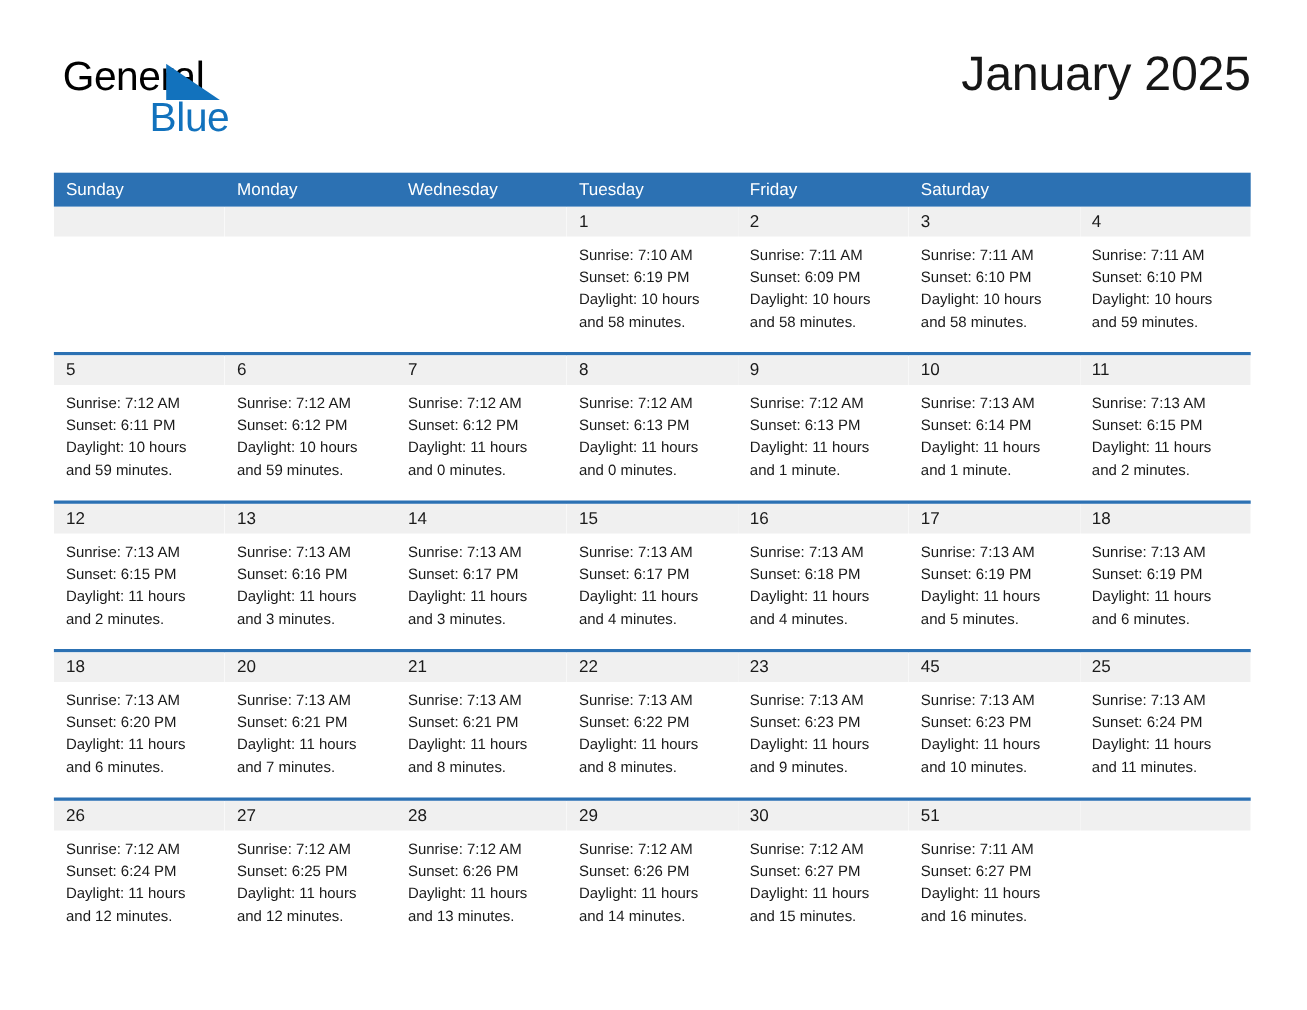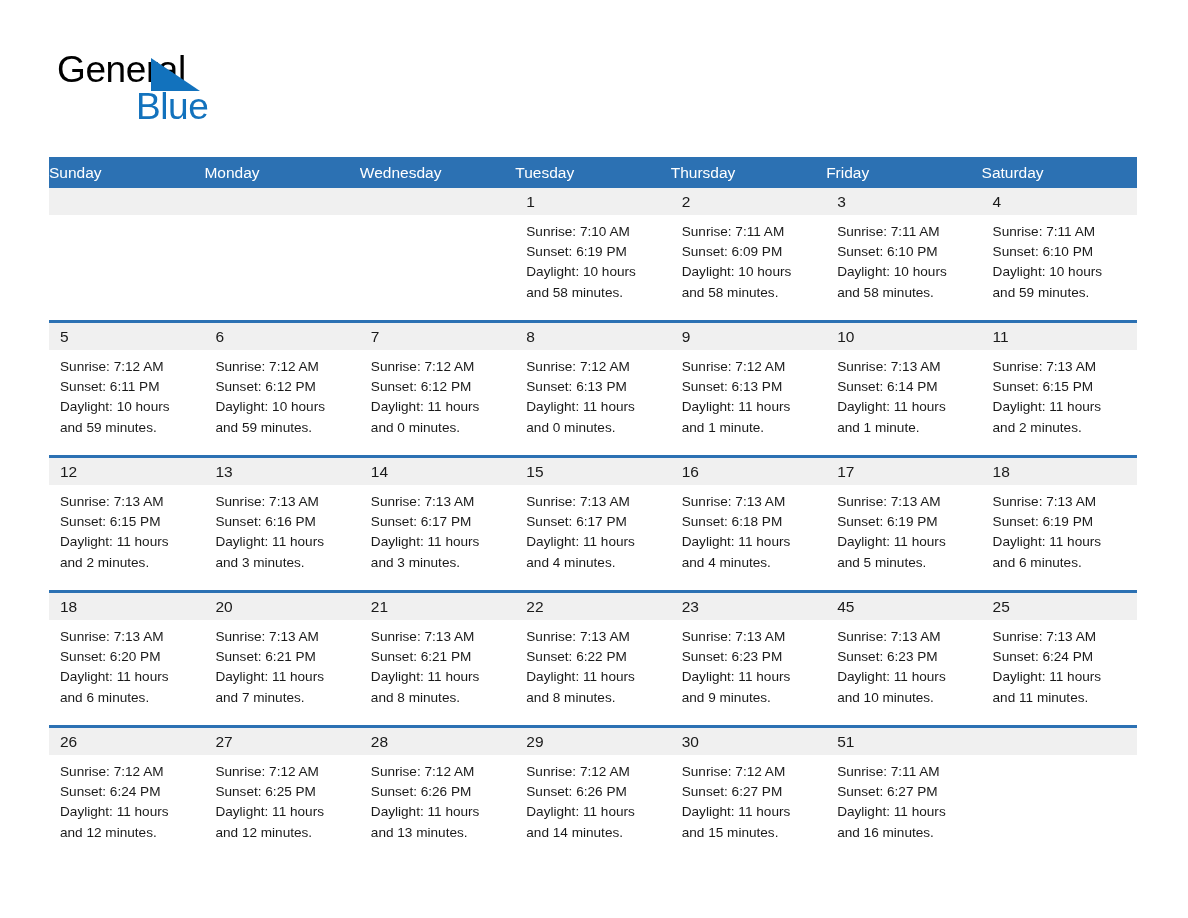--- a/index.html
+++ b/index.html
@@ -100,20 +100,21 @@
   .weekday-row {
     display: grid;
     grid-template-columns: repeat(7, 1fr);
     background: #2c71b3;
     height: 31px;
   }
   .weekday-cell {
     color: #ffffff;
     font-size: 15.5px;
     line-height: 31px;
+    padding-left: 11px;
     box-sizing: border-box;
     white-space: nowrap;
     overflow: hidden;
   }
 
   .week-row {
     display: grid;
     grid-template-columns: repeat(7, 1fr);
     border-top: 3px solid #2c71b3;
     height: 132px;
@@ -161,31 +162,31 @@
       <span class="logo-general">General</span>
       <span class="logo-triangle">
         <svg width="49" height="33" viewBox="0 0 49 33" xmlns="http://www.w3.org/2000/svg">
           <polygon points="0,0 49,33 0,33" fill="#1272bd"></polygon>
         </svg>
       </span>
       <span class="logo-blue">Blue</span>
     </div>
 
     <div class="title-block">
+      <div class="month-title">January 2025</div>
     </div>
 
   </div>
 
   <div class="calendar">
     <div class="weekday-row" id="weekday-row">
         <div class="weekday-cell">Sunday</div>
         <div class="weekday-cell">Monday</div>
         <div class="weekday-cell">Wednesday</div>
         <div class="weekday-cell">Tuesday</div>
-        <div class="weekday-cell">Thursday</div>
         <div class="weekday-cell">Friday</div>
         <div class="weekday-cell">Saturday</div>
       </div>
     <div id="weeks-container">
         <div class="week-row">
           <div class="day-cell empty">
             <div class="day-number"></div>
             <div class="day-info"></div>
           </div>
           <div class="day-cell empty">

